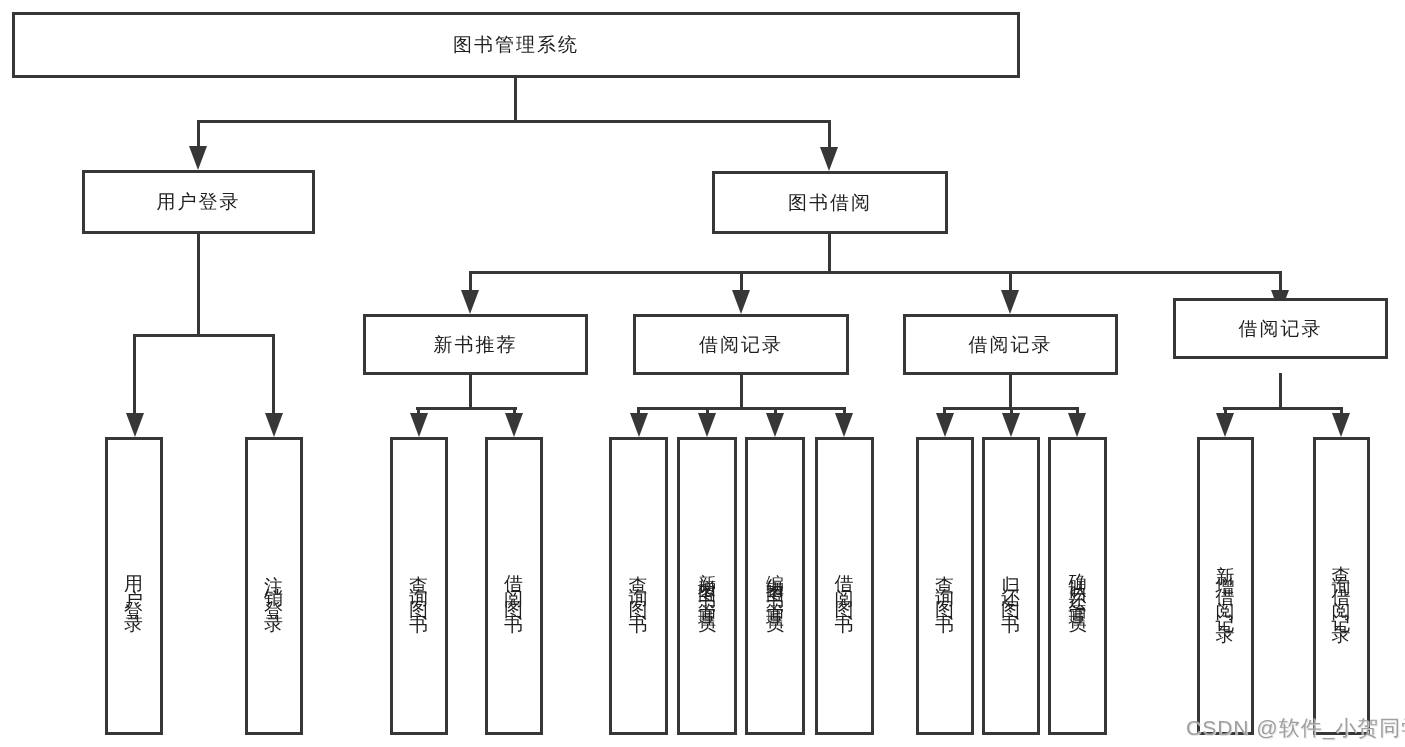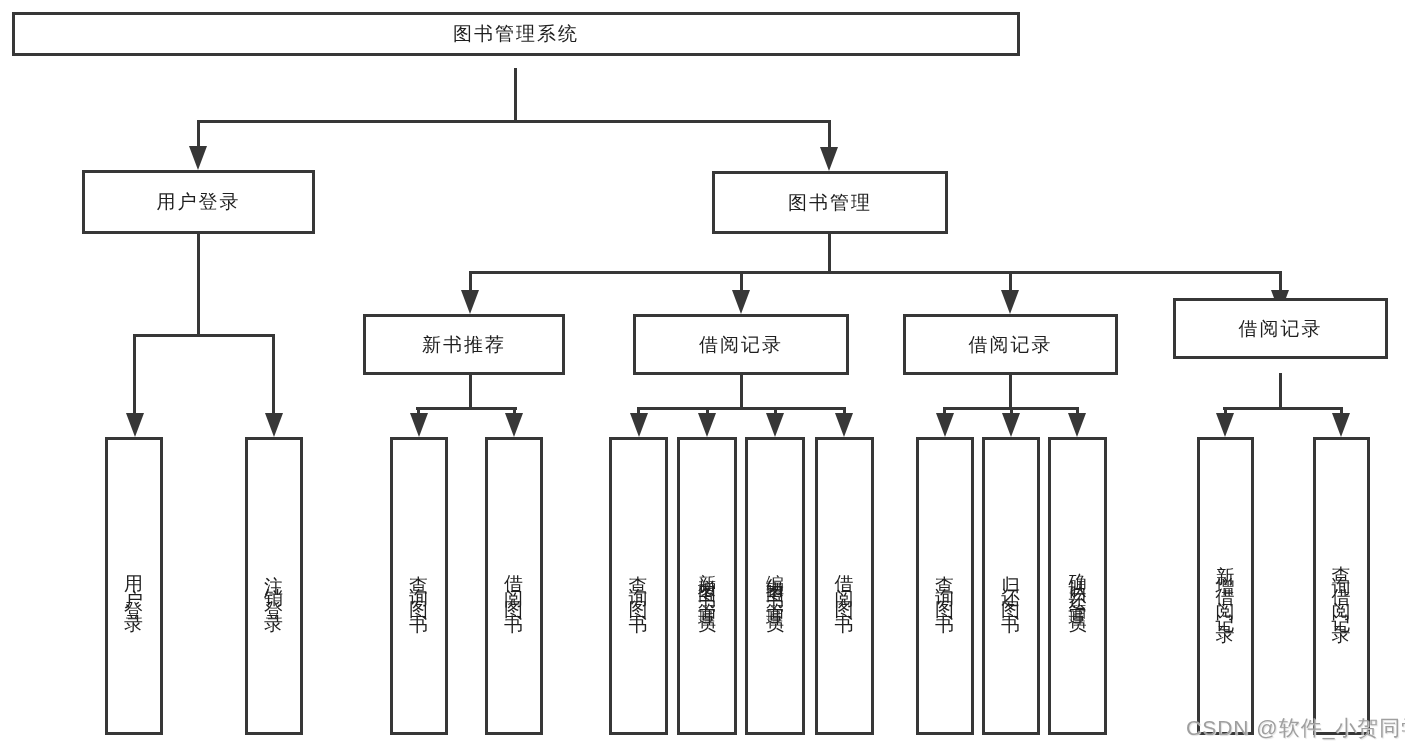--- a/index.html
+++ b/index.html
@@ -29,57 +29,57 @@
     position:absolute;left:1186px;top:714px;z-index:6;font-size:21px;
     color:var(--watermark,#9f9f9f);letter-spacing:1px;white-space:nowrap;
     text-shadow:1px 1px 1px #e2e2e2;
   }
 </style>
 </head>
 <body>
 
 <div class="canvas">
 
-  <div class="box" style="left:12px;top:12px;width:1008px;height:44px">
+  <div class="box" style="left:12px;top:12px;width:1008px;height:66px">
     <span class="hlbl">图书管理系统</span>
   </div>
 
   <div class="line v" style="left:514px;top:68px;height:52px"></div>
   <div class="line h" style="left:197px;top:120px;width:634px"></div>
   <div class="line v" style="left:197px;top:120px;height:28px"></div>
   <div class="arrow" style="left:189px;top:146px"></div>
   <div class="line v" style="left:828px;top:120px;height:28px"></div>
   <div class="arrow" style="left:820px;top:147px"></div>
 
   <div class="box" style="left:82px;top:170px;width:233px;height:64px">
     <span class="hlbl">用户登录</span>
   </div>
   <div class="box" style="left:712px;top:171px;width:236px;height:63px">
-    <span class="hlbl">图书管理</span>
+    <span class="hlbl">图书借阅</span>
   </div>
 
   <div class="line v" style="left:197px;top:232px;height:104px"></div>
   <div class="line h" style="left:133px;top:334px;width:142px"></div>
   <div class="line v" style="left:133px;top:334px;height:80px"></div>
   <div class="arrow" style="left:126px;top:413px"></div>
   <div class="line v" style="left:272px;top:334px;height:80px"></div>
   <div class="arrow" style="left:265px;top:413px"></div>
 
   <div class="line v" style="left:828px;top:232px;height:42px"></div>
   <div class="line h" style="left:469px;top:271px;width:813px"></div>
   <div class="line v" style="left:469px;top:271px;height:22px"></div>
   <div class="arrow" style="left:461px;top:290px"></div>
   <div class="line v" style="left:740px;top:271px;height:22px"></div>
   <div class="arrow" style="left:732px;top:290px"></div>
   <div class="line v" style="left:1009px;top:271px;height:22px"></div>
   <div class="arrow" style="left:1001px;top:290px"></div>
   <div class="line v" style="left:1279px;top:271px;height:22px"></div>
   <div class="arrow" style="left:1271px;top:290px"></div>
 
-  <div class="box" style="left:363px;top:314px;width:202px;height:61px">
+  <div class="box" style="left:363px;top:314px;width:225px;height:61px">
     <span class="hlbl">新书推荐</span>
   </div>
   <div class="box" style="left:633px;top:314px;width:216px;height:61px">
     <span class="hlbl">借阅记录</span>
   </div>
   <div class="box" style="left:903px;top:314px;width:215px;height:61px">
     <span class="hlbl">借阅记录</span>
   </div>
   <div class="box" style="left:1173px;top:298px;width:215px;height:61px">
     <span class="hlbl">借阅记录</span>

